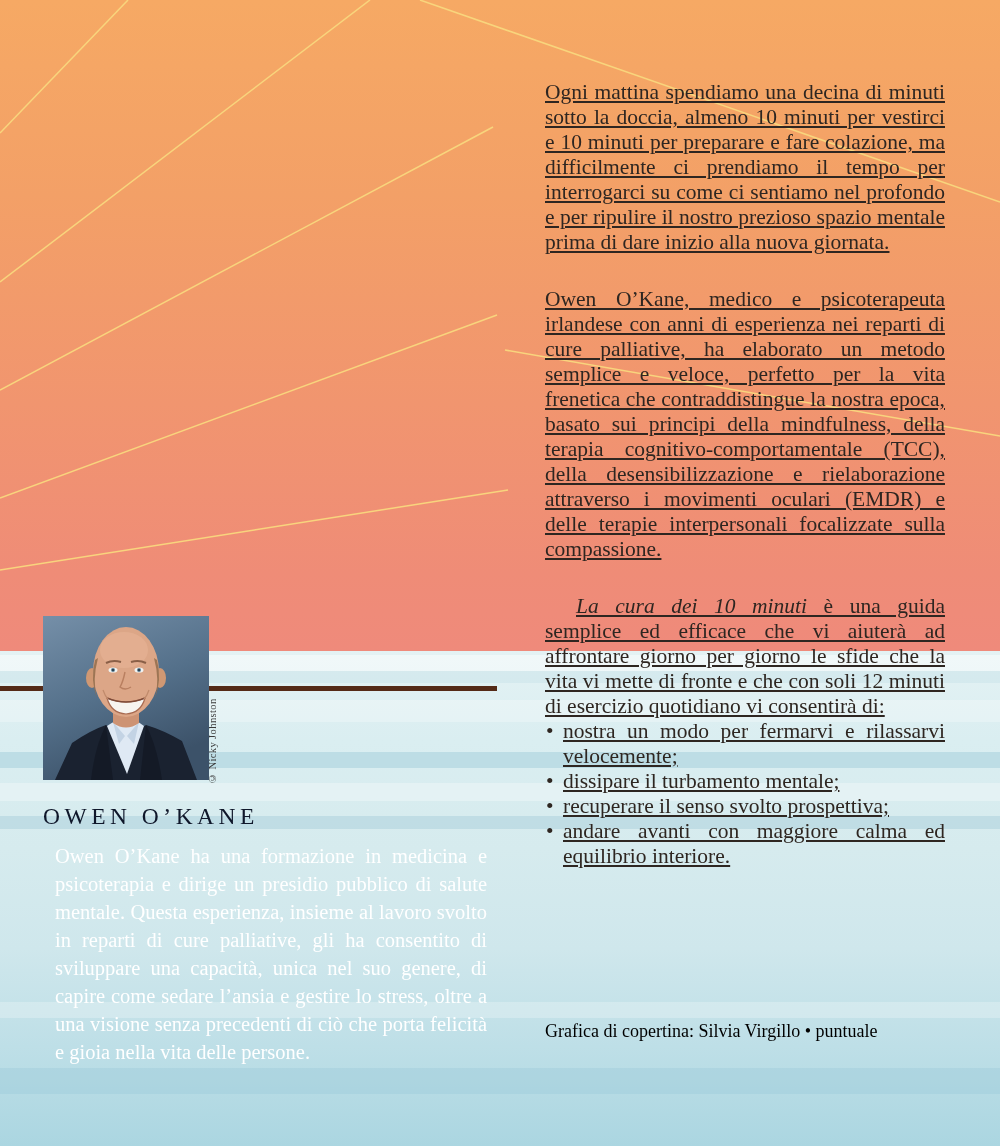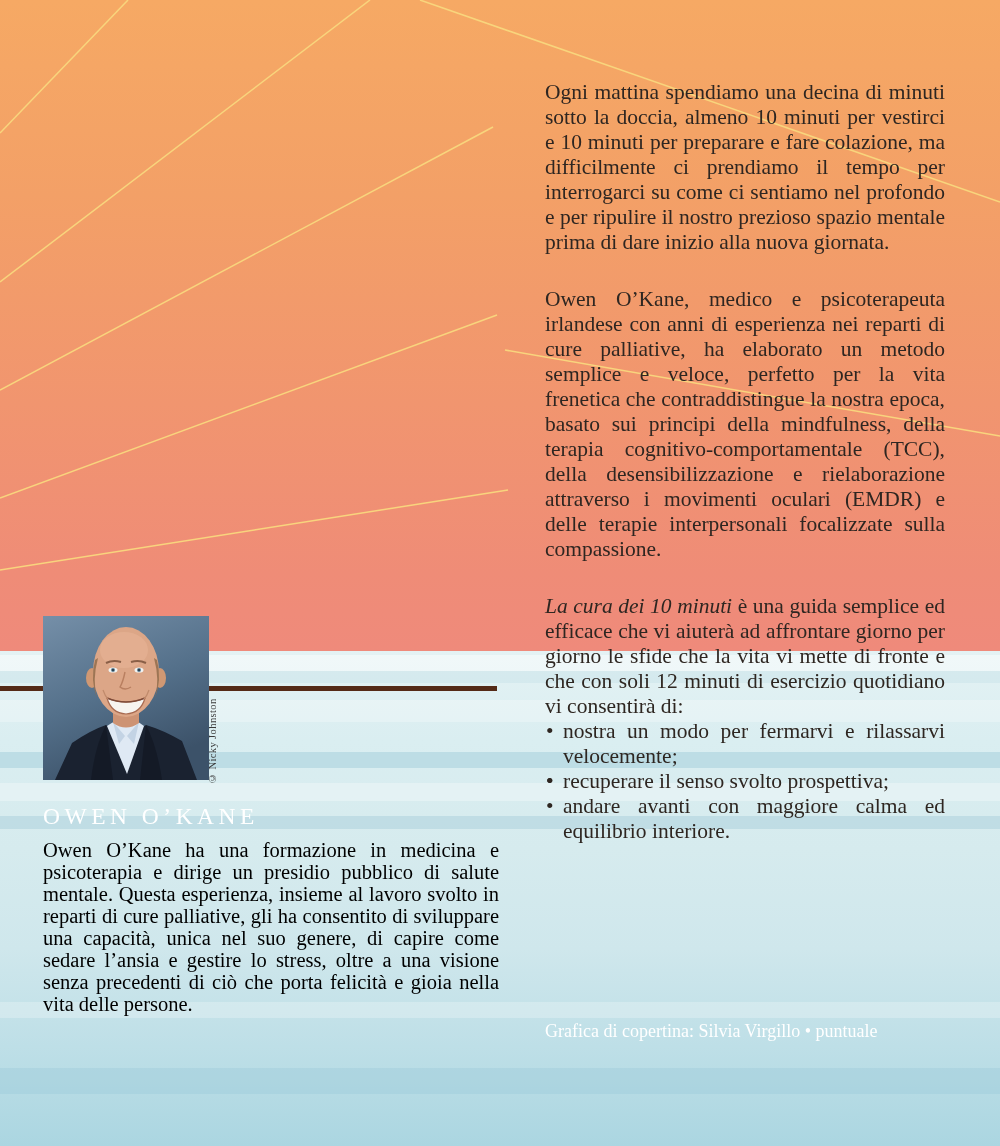--- a/index.html
+++ b/index.html
@@ -36,36 +36,36 @@
   .photo svg{display:block;}
   .photo-credit{
     position:absolute;left:207px;top:690px;height:94px;width:18px;
     writing-mode:vertical-rl;transform:rotate(180deg);
     font-size:10.5px;letter-spacing:.4px;color:#3a3a3a;white-space:nowrap;
   }
   
   .author-block{position:absolute;left:43px;top:803px;width:456px;color:#2b2520;}
   .author-name{
     margin:0 0 9px 0;font-size:23.5px;font-weight:normal;
-    letter-spacing:4.5px;color:#ffffff;
+    letter-spacing:4.5px;color:#0f172a;
   }
   .author-bio{
-    margin:0;font-size:20.5px;line-height:22px;text-align:justify;color:#000000;
+    margin:12px;font-size:20.5px;line-height:28px;text-align:justify;color:#ffffff;
   }
   
-  .col-right{position:absolute;left:545px;top:80px;width:400px;color:#2e2621;}
+  .col-right{position:absolute;left:545px;top:80px;width:400px;color:#2e2621;text-decoration:underline;}
   .col-right p{margin:0 0 32px 0;font-size:21.5px;line-height:25px;text-align:justify;}
   .col-right p.p3{margin-bottom:0;}
-  .lead-italic{font-style:italic;}
+  .lead-italic{font-style:italic;margin-left:31px;}
   .blist{list-style:none;margin:0;padding:0;font-size:21.5px;line-height:25px;}
   .blist li{position:relative;padding-left:18px;text-align:justify;}
   .bullet{position:absolute;left:1px;top:0;}
   .cover-credit{
     position:absolute;left:545px;top:1021px;width:420px;
-    font-size:18px;color:#ffffff;
+    font-size:18px;color:#000000;
   }
 </style>
 </head>
 <body>
 
 <div class="page">
 
   <div class="zone-orange"></div>
   <div class="zone-blue"></div>
   <div class="stripe s1"></div>
@@ -143,21 +143,21 @@
     <h2 class="author-name">OWEN O’KANE</h2>
     <p class="author-bio">Owen O’Kane ha una formazione in medicina e psicoterapia e dirige un presidio pubblico di salute mentale. Questa esperienza, insieme al lavoro svolto in reparti di cure palliative, gli ha consentito di sviluppare una capacità, unica nel suo genere, di capire come sedare l’ansia e gestire lo stress, oltre a una visione senza precedenti di ciò che porta felicità e gioia nella vita delle persone.</p>
   </div>
 
   <div class="col-right">
     <p>Ogni mattina spendiamo una decina di minuti sotto la doccia, almeno 10 minuti per vestirci e 10 minuti per preparare e fare colazione, ma difficilmente ci prendiamo il tempo per interrogarci su come ci sentiamo nel profondo e per ripulire il nostro prezioso spazio mentale prima di dare inizio alla nuova giornata.</p>
     <p>Owen O’Kane, medico e psicoterapeuta irlandese con anni di esperienza nei reparti di cure palliative, ha elaborato un metodo semplice e veloce, perfetto per la vita frenetica che contraddistingue la nostra epoca, basato sui principi della mindfulness, della terapia cognitivo-comportamentale (TCC), della desensibilizzazione e rielaborazione attraverso i movimenti oculari (EMDR) e delle terapie interpersonali focalizzate sulla compassione.</p>
     <p class="p3"><span class="lead-italic">La cura dei 10 minuti</span><span> è una guida semplice ed efficace che vi aiuterà ad affrontare giorno per giorno le sfide che la vita vi mette di fronte e che con soli 12 minuti di esercizio quotidiano vi consentirà di:</span></p>
     <ul class="blist">
       <li><span class="bullet">•</span><span>nostra un modo per fermarvi e rilassarvi velocemente;</span></li>
-      <li><span class="bullet">•</span></li>
+      <li><span class="bullet">•</span><span>dissipare il turbamento mentale;</span></li>
       <li><span class="bullet">•</span><span>recuperare il senso svolto prospettiva;</span></li>
       <li><span class="bullet">•</span><span>andare avanti con maggiore calma ed equilibrio interiore.</span></li>
     </ul>
   </div>
 
   <div class="cover-credit">Grafica di copertina: Silvia Virgillo • puntuale</div>
 
 </div>
 
 </body></html>

